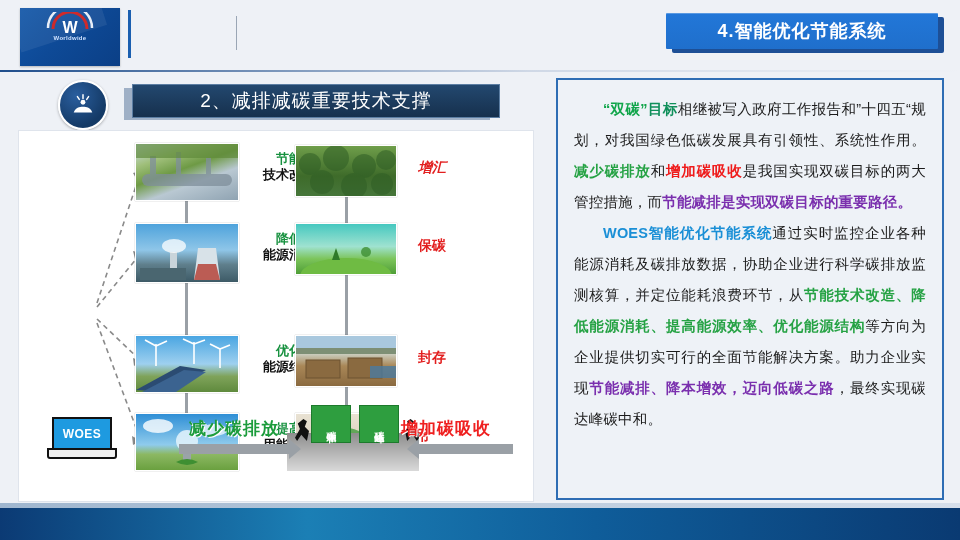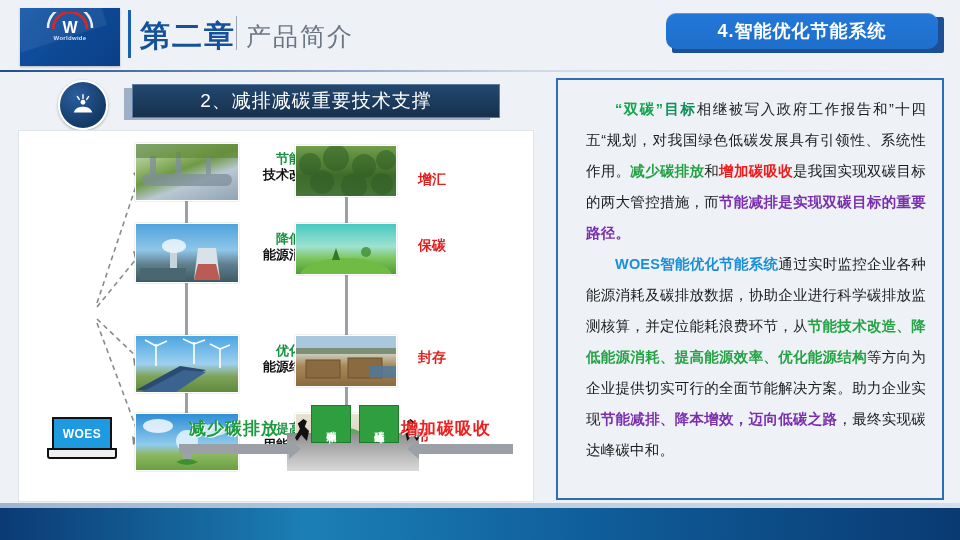--- a/index.html
+++ b/index.html
@@ -27,21 +27,21 @@
     background:#1a5fb0;}
   #chapter{position:absolute;left:140px;top:16px;font-size:30px;font-weight:bold;
     color:#15519b;letter-spacing:2px;}
   #chapter-sep{position:absolute;left:236px;top:16px;width:1px;height:34px;background:#9aa6b5;}
   #chapter-sub{position:absolute;left:246px;top:20px;font-size:25px;color:#6b7683;letter-spacing:2px;}
 
   
   #badge-shadow{position:absolute;left:672px;top:17px;width:272px;height:36px;
     background:#1d4f96;border-radius:2px;}
   #badge{position:absolute;left:666px;top:13px;width:272px;height:36px;
-    background:linear-gradient(to bottom,#2277d8,#1f6fcc);border-radius:10px;
+    background:linear-gradient(to bottom,#2277d8,#1f6fcc);border-radius:1px;
     color:#fff;font-size:18px;font-weight:bold;letter-spacing:1px;
     display:flex;align-items:center;justify-content:center;
     box-shadow:inset 0 1px 0 rgba(255,255,255,.25);}
 
   
   #sec-icon{position:absolute;left:58px;top:80px;width:46px;height:46px;border-radius:50%;
     background:radial-gradient(circle at 35% 30%,#2a5e9e,#143a66 70%);
     border:2px solid #ffffff;box-shadow:0 1px 3px rgba(0,0,0,.3);
     display:flex;align-items:center;justify-content:center;}
   #sec-bar-shadow{position:absolute;left:124px;top:88px;width:366px;height:32px;background:#9fb0c6;}
@@ -89,21 +89,21 @@
   #arr-r{left:400px;top:313px;width:94px;}
   #arr-r:after{content:"";position:absolute;left:-12px;top:-5px;border-right:12px solid #9aa0a6;
     border-top:10px solid transparent;border-bottom:10px solid transparent;}
   #lab-left{position:absolute;left:170px;top:286px;font-size:17px;font-weight:bold;color:#1c9c3c;
     letter-spacing:1px;text-shadow:1px 1px 0 #fff;}
   #lab-right{position:absolute;left:382px;top:286px;font-size:17px;font-weight:bold;color:#ef2020;
     letter-spacing:1px;text-shadow:1px 1px 0 #fff;}
 
   
   #textpanel{position:absolute;left:556px;top:78px;width:388px;height:422px;
-    background:#eef2f7;border:2px solid #2e6db4;box-sizing:border-box;padding:14px 16px 0 28px;}
+    background:#eef2f7;border:2px solid #2e6db4;box-sizing:border-box;padding:14px 16px 0 16px;}
   #textpanel p{margin:0 0 0 0;font-size:14.5px;line-height:31px;color:#1b1b1b;
     text-indent:2em;text-align:justify;letter-spacing:.2px;}
   .g{color:#10a54a;font-weight:bold;}
   .g2{color:#0f8f5a;font-weight:bold;}
   .r{color:#ef1b1b;font-weight:bold;}
   .p{color:#7a2fae;font-weight:bold;}
   .b{color:#1a8fd6;font-weight:bold;}
   .gg{color:#25a244;font-weight:bold;}
 
   
@@ -118,23 +118,21 @@
 <div id="header">
   <div id="logo-box">
     <svg class="logo-emblem" viewBox="0 0 52 24">
       <path d="M4 16 A22 22 0 0 1 48 16" fill="none" stroke="#e8eef8" stroke-width="2.5"></path>
       <path d="M9 17 A17 17 0 0 1 43 17" fill="none" stroke="#cf2a2a" stroke-width="3"></path>
       <text x="26" y="21" font-size="16" font-weight="bold" fill="#ffffff" text-anchor="middle" font-family="Liberation Sans, sans-serif">W</text>
     </svg>
     <div class="logo-sub">Worldwide</div>
   </div>
   <div id="header-div"></div>
-  <div id="chapter">第二章</div>
   <div id="chapter-sep"></div>
-  <div id="chapter-sub">产品简介</div>
   <div id="header-rule"></div>
 </div>
 
 <div id="badge-shadow"></div>
 <div id="badge">4.智能优化节能系统</div>
 
 <div id="sec-icon">
   <svg viewBox="0 0 28 28" width="26" height="26">
     <g stroke="#ffffff" stroke-width="1.6" stroke-linecap="round">
       <line x1="14" y1="3" x2="14" y2="7"></line>
@@ -247,21 +245,21 @@
       <circle cx="14" cy="18" r="11"></circle>
           <circle cx="40" cy="12" r="13"></circle>
           <circle cx="68" cy="20" r="12"></circle>
       <circle cx="90" cy="14" r="10"></circle>
           <circle cx="26" cy="36" r="12"></circle>
           <circle cx="58" cy="40" r="13"></circle>
           <circle cx="86" cy="38" r="11"></circle>
     </g>
       </svg>
   </div>
-  <div class="plabel" style="left:378px;top:40px;width:70px;">
+  <div class="plabel" style="left:378px;top:28px;width:70px;font-style:italic;">
     <div class="t1 red" style="font-size:14px;">增汇</div>
   </div>
 
   <div class="photo" style="left:276px;top:92px;width:100px;height:50px;
     background:linear-gradient(to bottom,#46c8c0 0%,#9fe2d0 45%,#7cc45a 70%,#4f9e37 100%);">
     <svg viewBox="0 0 100 50" width="100" height="50">
       <ellipse cx="50" cy="52" rx="46" ry="18" fill="#6fbb43"></ellipse>
       <path d="M36 36 l4 -12 l4 12 z" fill="#2f7a2a"></path>
       <circle cx="70" cy="28" r="5" fill="#3e8f32" opacity=".8"></circle>
     </svg>

